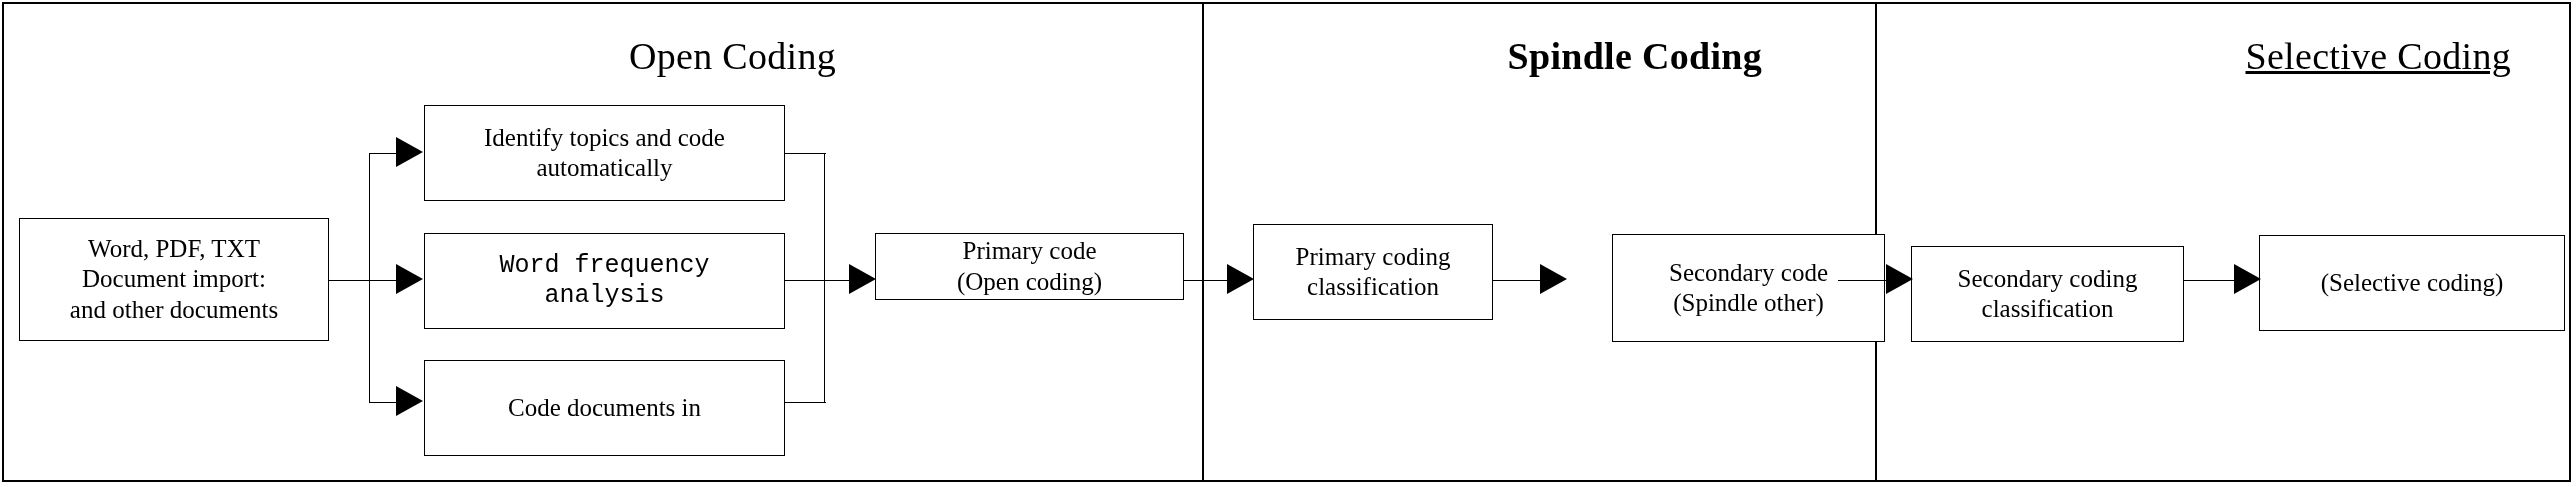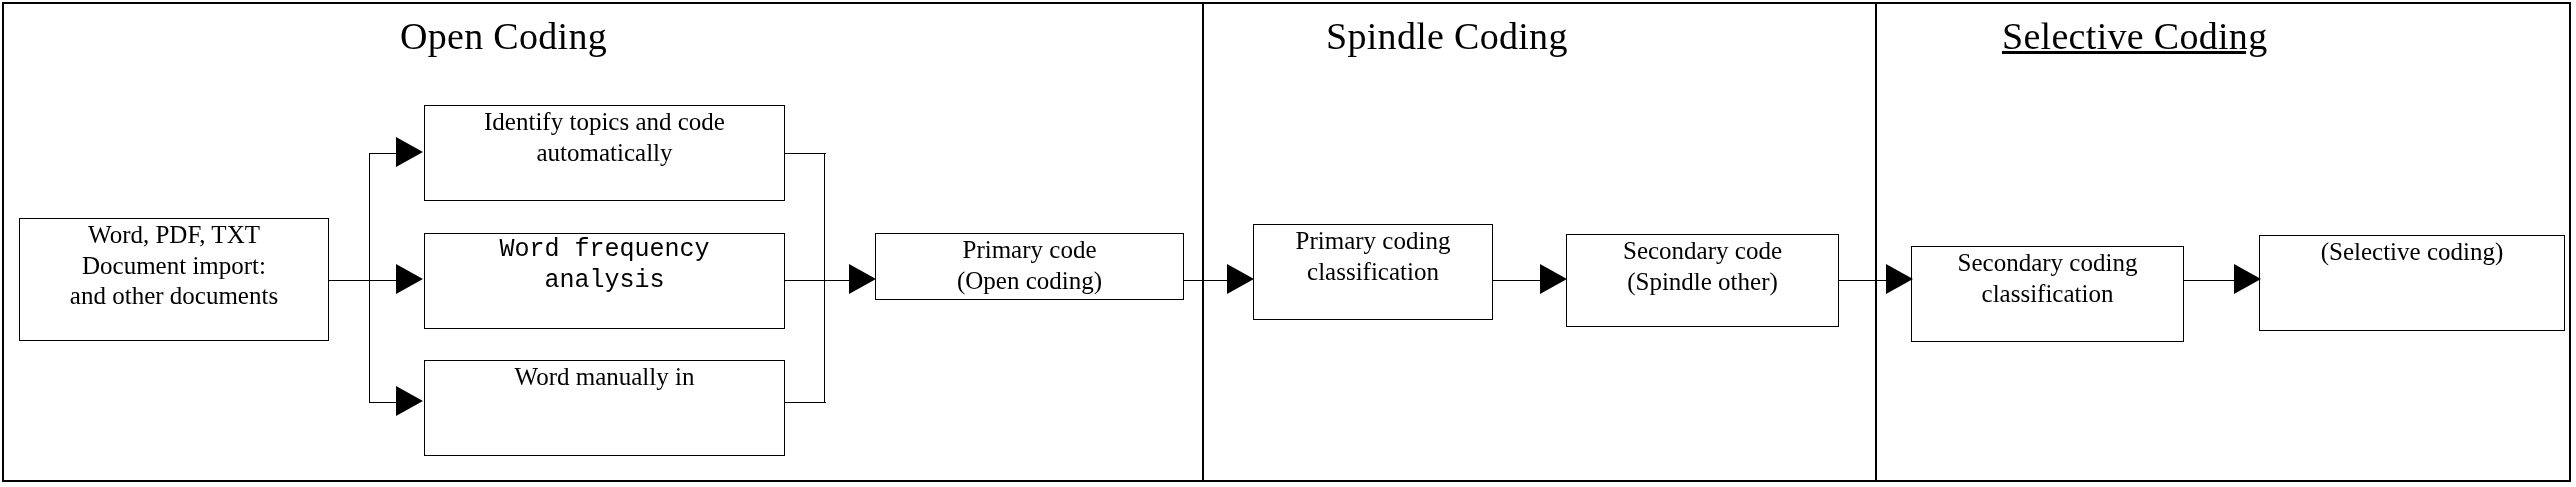--- a/index.html
+++ b/index.html
@@ -32,34 +32,36 @@
     top: 2.4px;
     width: 0;
     height: 480px;
     border-left: 2.4px solid #000000;
     box-sizing: border-box;
   }
 
   
   .phase-title {
     position: absolute;
-    text-align: left;
+    text-align: right;
     font-size: 38px;
     line-height: 1;
     white-space: nowrap;
     letter-spacing: 0.3px;
+    margin-top: 20px;
   }
 
   
   .node {
     position: absolute;
     box-sizing: border-box;
     border: 1.8px solid #000000;
     background: #ffffff;
     display: flex;
+    align-items: center;
     justify-content: center;
     text-align: center;
     font-size: 25px;
     line-height: 1.22;
     padding: 1.2px 3.6px;
   }
   .node span { display: block; }
 
   
   .hline {
@@ -87,21 +89,21 @@
 <body>
 
 <div id="canvas">
 
   <div class="frame"></div>
 
   <div class="divider" style="left:1202px;"></div>
   <div class="divider" style="left:1875px;"></div>
 
   <div class="phase-title" style="left:400px;  top:17px; width:436px;">Open Coding</div>
-  <div class="phase-title" style="left:1326px; top:17px; width:436px;">Spindle Coding</div>
+  <div class="phase-title" style="left:1326px; top:17px; width:436px;font-weight:bold;">Spindle Coding</div>
   <div class="phase-title" style="left:2002px; top:17px; width:509px;text-decoration:underline;">Selective Coding</div>
 
   <div class="node" style="left:19px; top:218px; width:310px; height:123px;">
     <div>
       <span>Word, PDF, TXT</span>
       <span>Document import:</span>
       <span>and other documents</span>
     </div>
   </div>
 
@@ -114,39 +116,39 @@
 
   <div class="node" style="left:424px; top:233px; width:361px; height:96px;font-family:Liberation Mono, monospace;">
     <div>
       <span>Word frequency</span>
       <span>analysis</span>
     </div>
   </div>
 
   <div class="node" style="left:424px; top:360px; width:361px; height:96px;">
     <div>
-      <span>Word manually in</span>
+      <span>Code documents in</span>
     </div>
   </div>
 
   <div class="node" style="left:875px; top:233px; width:309px; height:67px;">
     <div>
       <span>Primary code</span>
       <span>(Open coding)</span>
     </div>
   </div>
 
   <div class="node" style="left:1253px; top:224px; width:240px; height:96px;">
     <div>
       <span>Primary coding</span>
       <span>classification</span>
     </div>
   </div>
 
-  <div class="node" style="left:1566px; top:234px; width:273px; height:93px;">
+  <div class="node" style="left:1612px; top:234px; width:273px; height:108px;">
     <div>
       <span>Secondary code</span>
       <span>(Spindle other)</span>
     </div>
   </div>
 
   <div class="node" style="left:1911px; top:234px; width:273px; height:96px;margin-top:12px;">
     <div>
       <span>Secondary coding</span>
       <span>classification</span>

